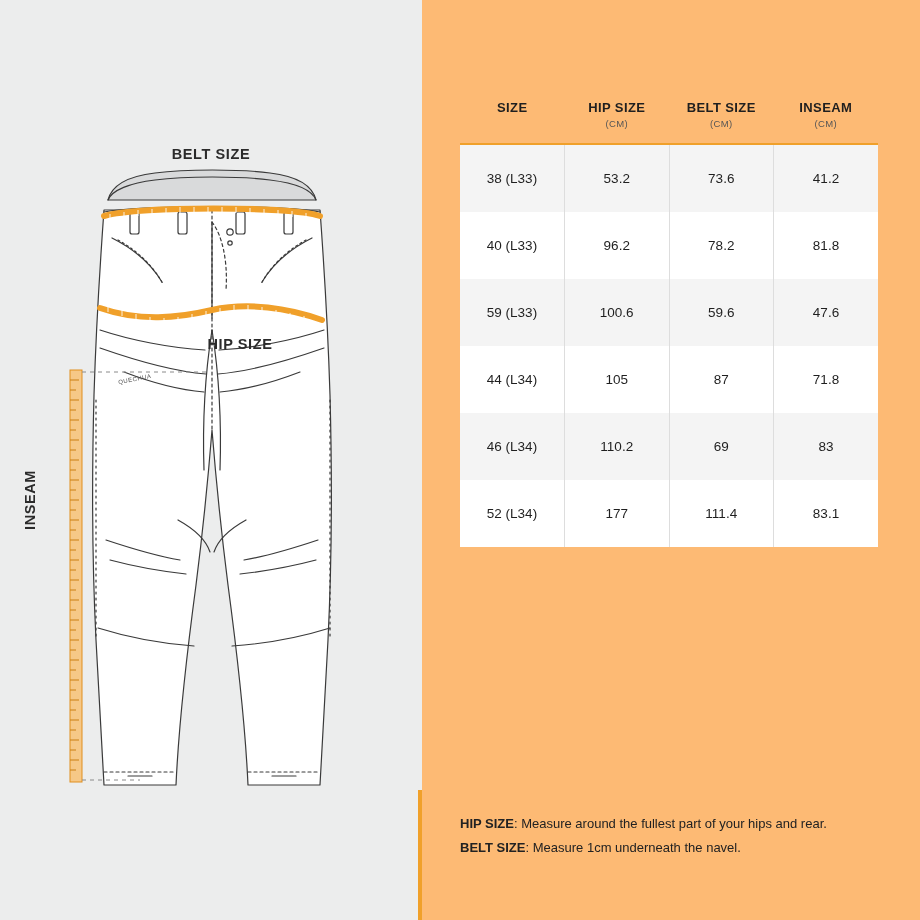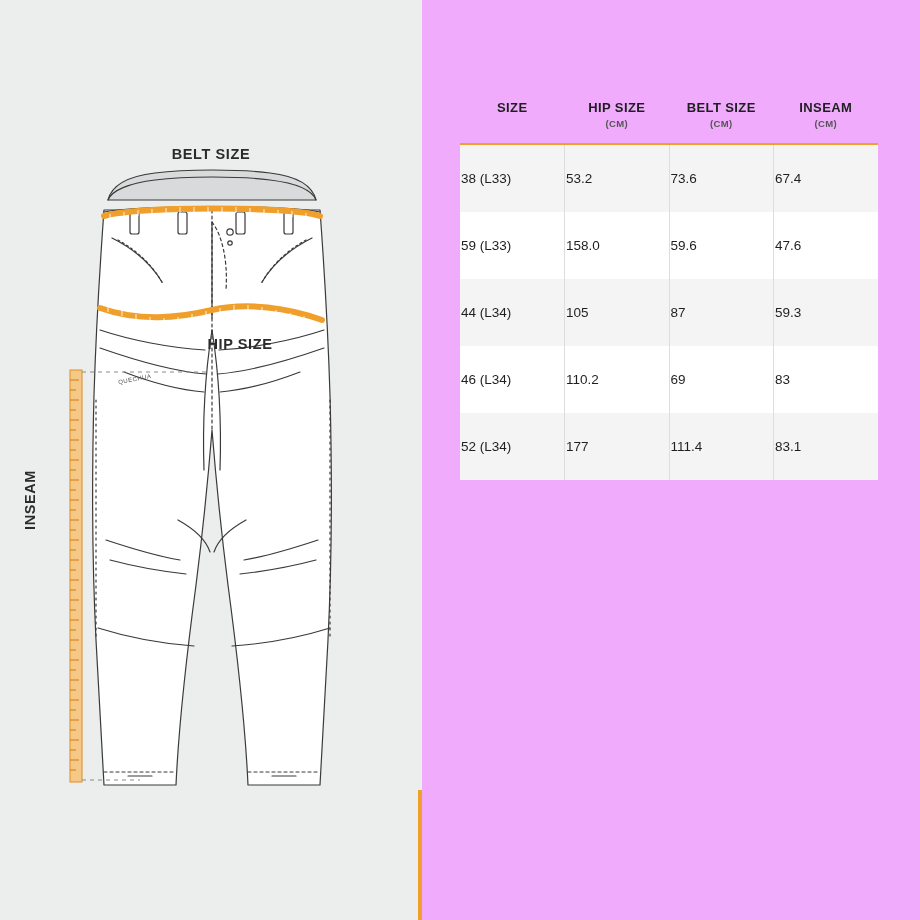--- a/index.html
+++ b/index.html
@@ -69,21 +69,21 @@
     transform-origin: left top;
     white-space: nowrap;
   }
   
   .right-panel {
     position: absolute;
     left: 422px;
     top: 0;
     width: 498px;
     height: 920px;
-    background: #f0abfc;
+    background: #fdba74;
   }
   .accent-bar {
     position: absolute;
     left: 418px;
     top: 790px;
     width: 4px;
     height: 130px;
     background: #f0a02a;
   }
   table.size-table {
@@ -99,30 +99,31 @@
     text-align: center;
     vertical-align: top;
     font-size: 13px;
     font-weight: bold;
     color: #1f1f1f;
     letter-spacing: 0.4px;
   }
   table.size-table th .unit {
     display: block;
     font-size: 9.5px;
-    font-weight: bold;
+    font-weight: normal;
     color: #555;
     letter-spacing: 0.3px;
     margin-top: 3px;
   }
   table.size-table thead tr {
     border-bottom: 2px solid #f0a02a;
   }
   table.size-table td {
     height: 65px;
+    text-align: center;
     font-size: 13.5px;
     color: #1f1f1f;
     border-right: 1px solid #dddddd;
   }
   table.size-table td:last-child {
     border-right: none;
   }
   table.size-table tbody tr:nth-child(odd) {
     background: #f4f4f4;
   }
@@ -278,45 +279,59 @@
             <span>INSEAM</span>
             <span class="unit">(CM)</span>
           </th>
         </tr>
       </thead>
       <tbody>
         <tr>
           <td>38 (L33)</td>
           <td>53.2</td>
           <td>73.6</td>
-          <td>67.4</td>
+          <td>41.2</td>
+        </tr>
+        <tr>
+          <td>40 (L33)</td>
+          <td>96.2</td>
+          <td>78.2</td>
+          <td>81.8</td>
         </tr>
         <tr>
           <td>59 (L33)</td>
-          <td>158.0</td>
+          <td>100.6</td>
           <td>59.6</td>
           <td>47.6</td>
         </tr>
         <tr>
           <td>44 (L34)</td>
           <td>105</td>
           <td>87</td>
-          <td>59.3</td>
+          <td>71.8</td>
         </tr>
         <tr>
           <td>46 (L34)</td>
           <td>110.2</td>
           <td>69</td>
           <td>83</td>
         </tr>
         <tr>
           <td>52 (L34)</td>
           <td>177</td>
           <td>111.4</td>
           <td>83.1</td>
         </tr>
       </tbody>
     </table>
 
+    <div class="notes">
+      <div>
+        <span class="note-label">HIP SIZE</span><span>: Measure around the fullest part of your hips and rear.</span>
+      </div>
+      <div>
+        <span class="note-label">BELT SIZE</span><span>: Measure 1cm underneath the navel.</span>
+      </div>
+    </div>
   </div>
 
   <div class="accent-bar"></div>
 </div>
 
 </body></html>

